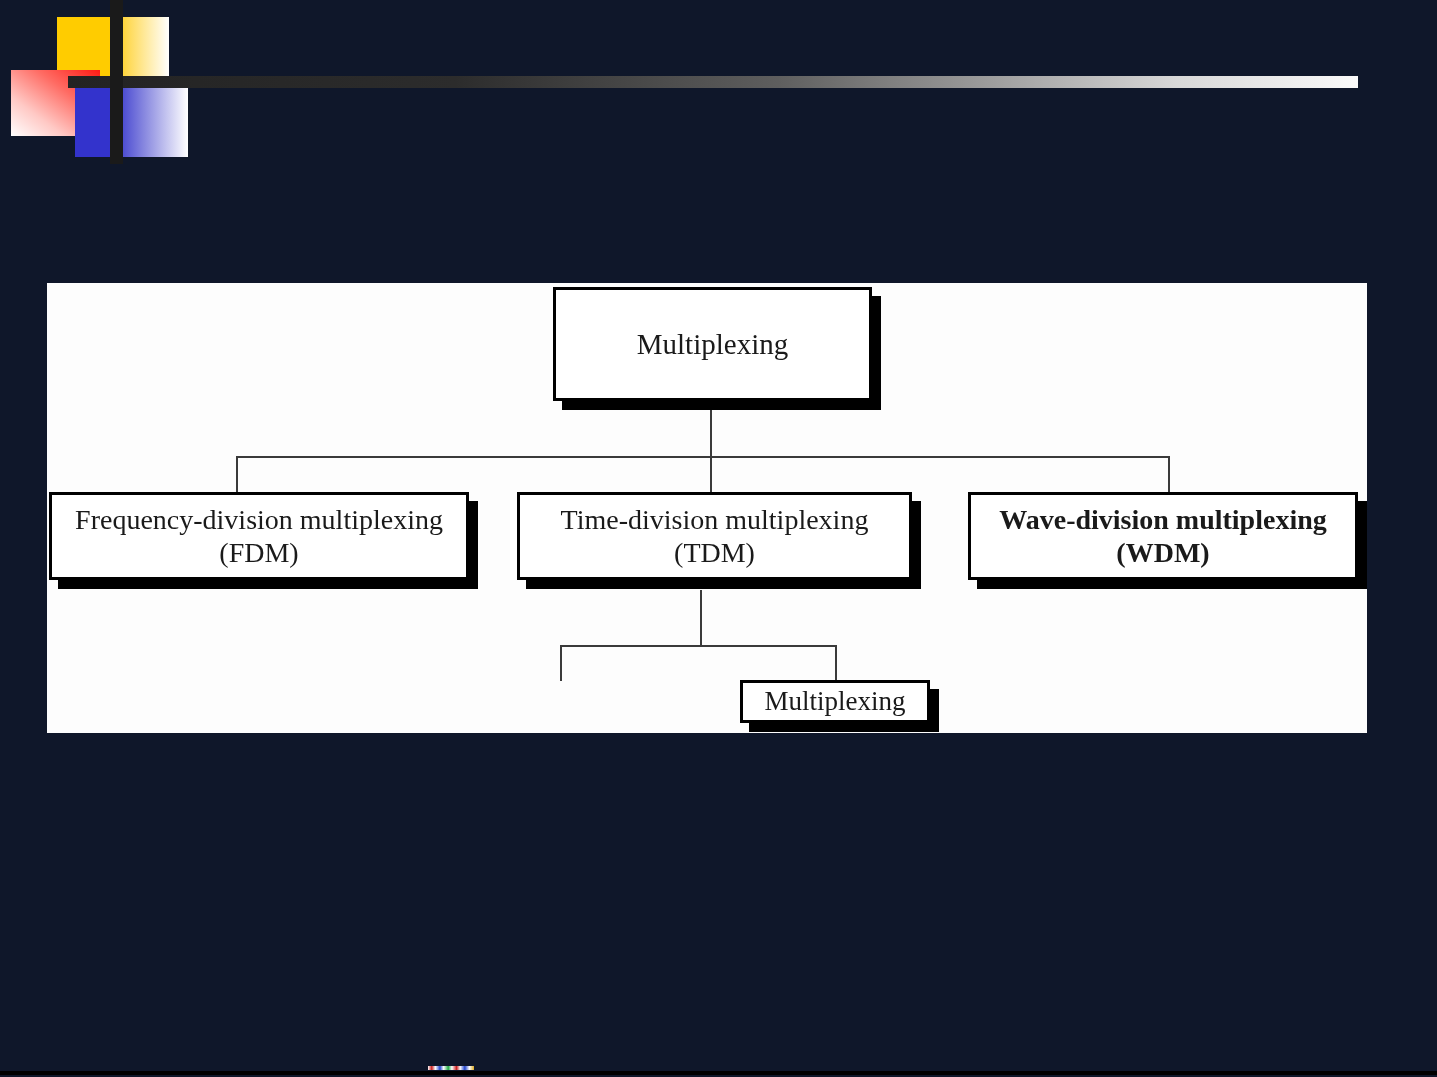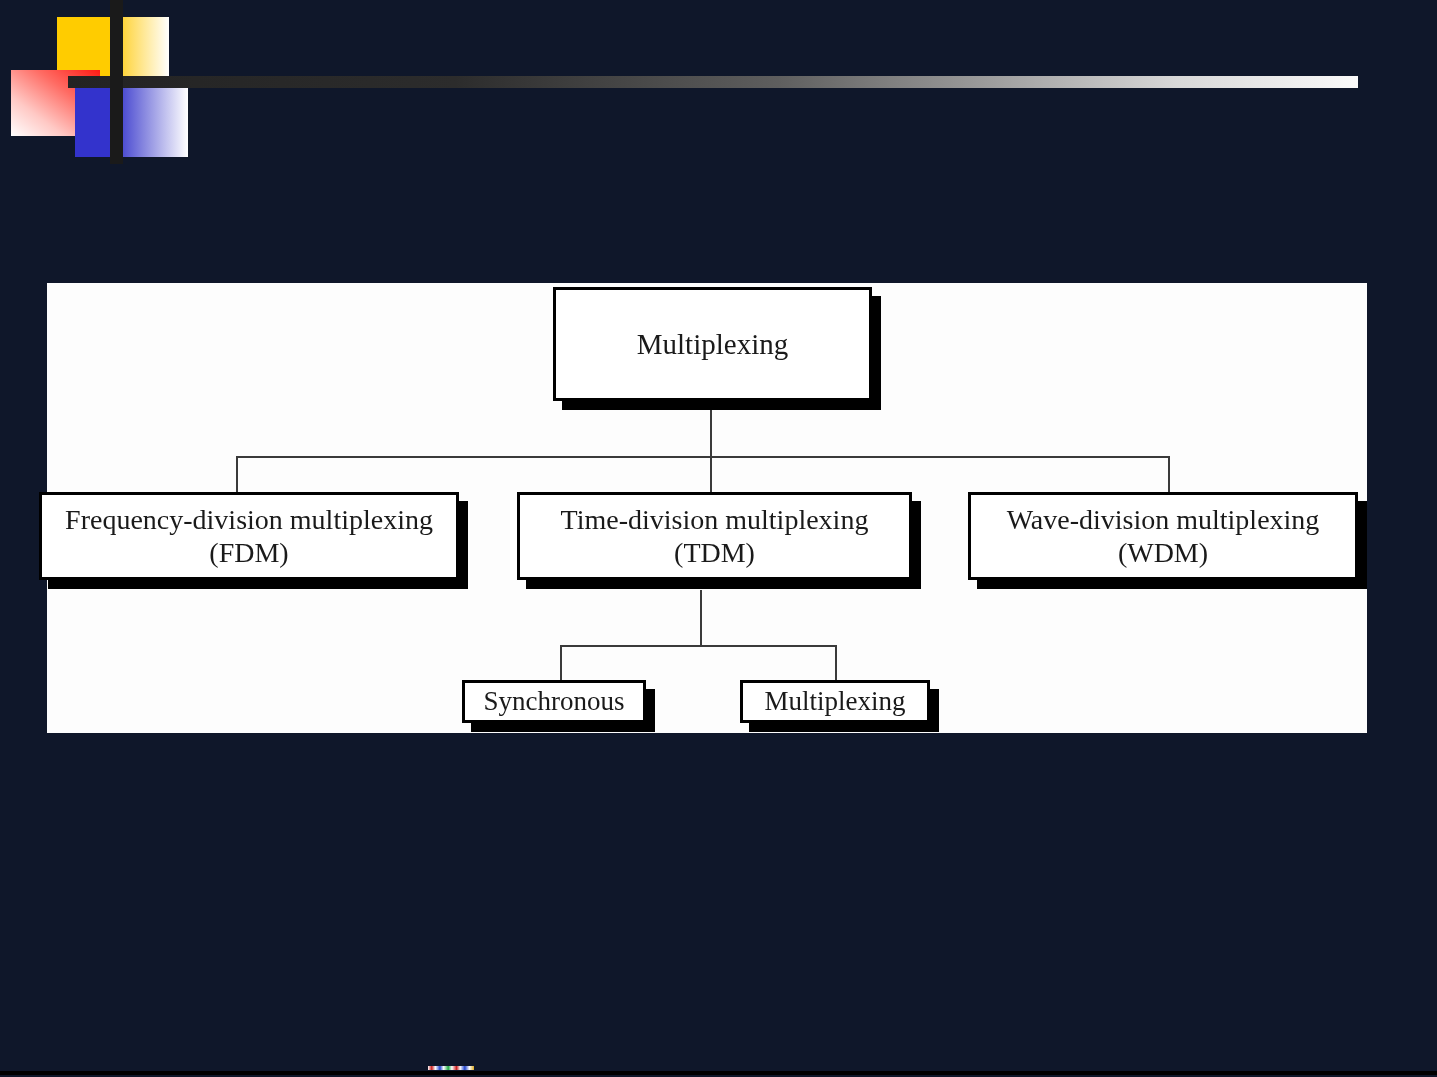--- a/index.html
+++ b/index.html
@@ -82,23 +82,23 @@
     color: #1a1a1a;
     line-height: 1.18;
     padding: 2px 4px;
   }
   .node .label {
     display: block;
     white-space: pre-line;
   }
 
   .node-root       { left: 553px; top: 287px;  width: 319px; height: 114px; font-size: 29px; }
-  .node-fdm        { left: 39px;  top: 492px;  width: 420px; height: 88px;  font-size: 28px; }
+  .node-fdm        { left: 49px;  top: 492px;  width: 420px; height: 88px;  font-size: 28px; }
   .node-tdm        { left: 517px; top: 492px;  width: 395px; height: 88px;  font-size: 28px; text-align: center; }
-  .node-wdm        { left: 968px; top: 492px;  width: 390px; height: 88px;  font-size: 28px; }
+  .node-wdm        { left: 968px; top: 492px;  width: 390px; height: 88px;  font-size: 28px; font-weight: bold; }
   .node-sync       { left: 462px; top: 680px;  width: 184px; height: 43px;  font-size: 27px; }
   .node-async      { left: 740px; top: 680px;  width: 190px; height: 43px;  font-size: 27px; }
 
   
   .footer-rule {
     position: absolute;
     left: 0; top: 1071px;
     width: 1437px; height: 4px;
     background: #000000;
   }
@@ -147,23 +147,20 @@
   <div class="node node-wdm">
     <span class="label">Wave-division multiplexing
 (WDM)</span>
   </div>
 
   <div class="line line-v" style="left:700px; top:590px; height:56px;"></div>
   <div class="line line-h" style="left:560px; top:645px; width:276px;"></div>
   <div class="line line-v" style="left:560px; top:645px; height:36px;"></div>
   <div class="line line-v" style="left:835px; top:645px; height:36px;"></div>
 
-  <div class="node node-sync">
-    <span class="label">Synchronous</span>
-  </div>
   <div class="node node-async">
     <span class="label">Multiplexing</span>
   </div>
 
   <div class="footer-specks"></div>
   <div class="footer-rule"></div>
 
 </div>
 
 </body></html>

